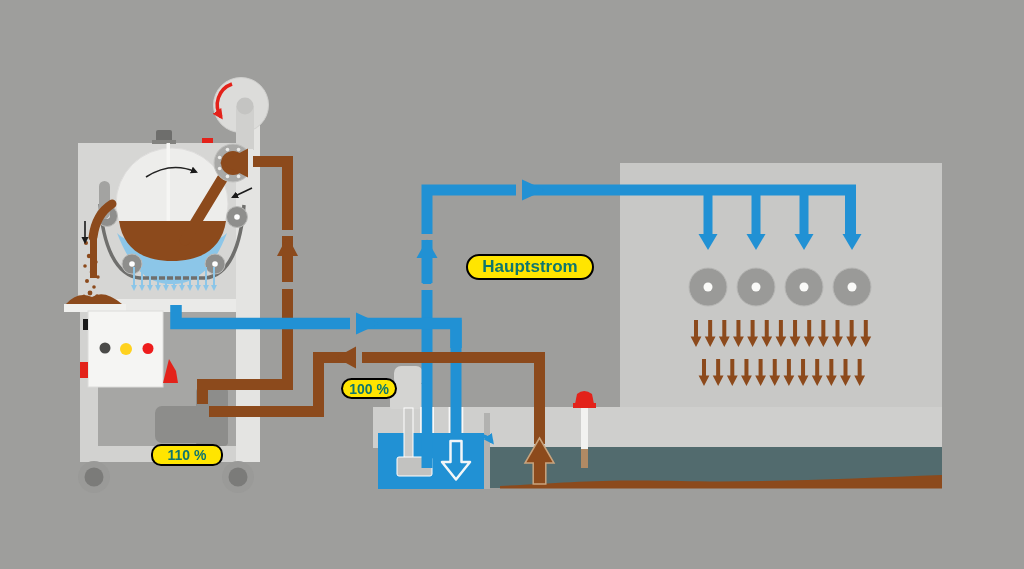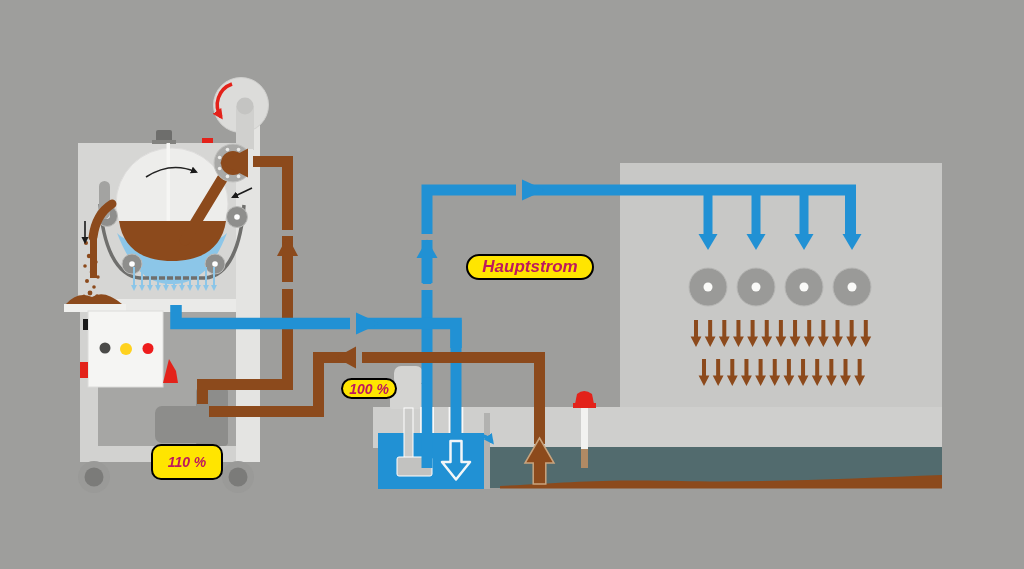--- a/index.html
+++ b/index.html
@@ -1,21 +1,21 @@
 <!DOCTYPE html>
 <html style="--clean: #2191d4; --filtrate: #8cc6e8; --dirty: #8c4a1c; --tankwater: #526b6e; --badge: #ffe500; --alert: #e3221a; --indyellow: #ffd21e; --bg: #9e9e9c;"><head>
 <meta charset="utf-8">
 <style>
   html,body{margin:0;padding:0;background:#666;}
   #stage{position:relative;width:1024px;height:569px;overflow:hidden;
          font-family:"Liberation Sans", sans-serif;background:var(--bg,#9e9e9c);}
   #stage svg{position:absolute;left:0;top:0;}
   .badge{position:absolute;display:flex;align-items:center;justify-content:center;
-         background:var(--badge,#ffe500);border:2px solid #000;color:#be185d;
-         font-weight:700;box-sizing:border-box;font-style:italic;}
+         background:var(--badge,#ffe500);border:2px solid #000;color:#0f766e;
+         font-weight:700;box-sizing:border-box;}
   .f-clean{fill:var(--clean);} .s-clean{stroke:var(--clean);}
   .f-dirty{fill:var(--dirty);} .s-dirty{stroke:var(--dirty);}
   .f-filtrate{fill:var(--filtrate);} .s-filtrate{stroke:var(--filtrate);}
   .f-tank{fill:var(--tankwater);}
   .f-alert{fill:var(--alert);} .s-alert{stroke:var(--alert);}
   .f-bg{fill:var(--bg);}
 </style>
 </head>
 <body>
 
@@ -272,14 +272,14 @@
         <path d="M801.05,359 v16.5 h-3.4 l5.4,10.5 l5.4,-10.5 h-3.4 v-16.5 z" class="f-dirty"></path>
         <path d="M815.2,359 v16.5 h-3.4 l5.4,10.5 l5.4,-10.5 h-3.4 v-16.5 z" class="f-dirty"></path>
         <path d="M829.35,359 v16.5 h-3.4 l5.4,10.5 l5.4,-10.5 h-3.4 v-16.5 z" class="f-dirty"></path>
         <path d="M843.5,359 v16.5 h-3.4 l5.4,10.5 l5.4,-10.5 h-3.4 v-16.5 z" class="f-dirty"></path>
         <path d="M857.65,359 v16.5 h-3.4 l5.4,10.5 l5.4,-10.5 h-3.4 v-16.5 z" class="f-dirty"></path>
       </g>
 </svg>
 
 <div class="badge" style="left:466px;top:254px;width:128px;height:26px;border-radius:13px;font-size:17px;">Hauptstrom</div>
 <div class="badge" style="left:341px;top:378px;width:56px;height:21px;border-radius:11px;font-size:14px;">100 %</div>
-<div class="badge" style="left:151px;top:444px;width:72px;height:36px;border-radius:10px;font-size:14px;">110 %</div>
+<div class="badge" style="left:151px;top:444px;width:72px;height:22px;border-radius:10px;font-size:14px;">110 %</div>
 </div>
 
 </body></html>

